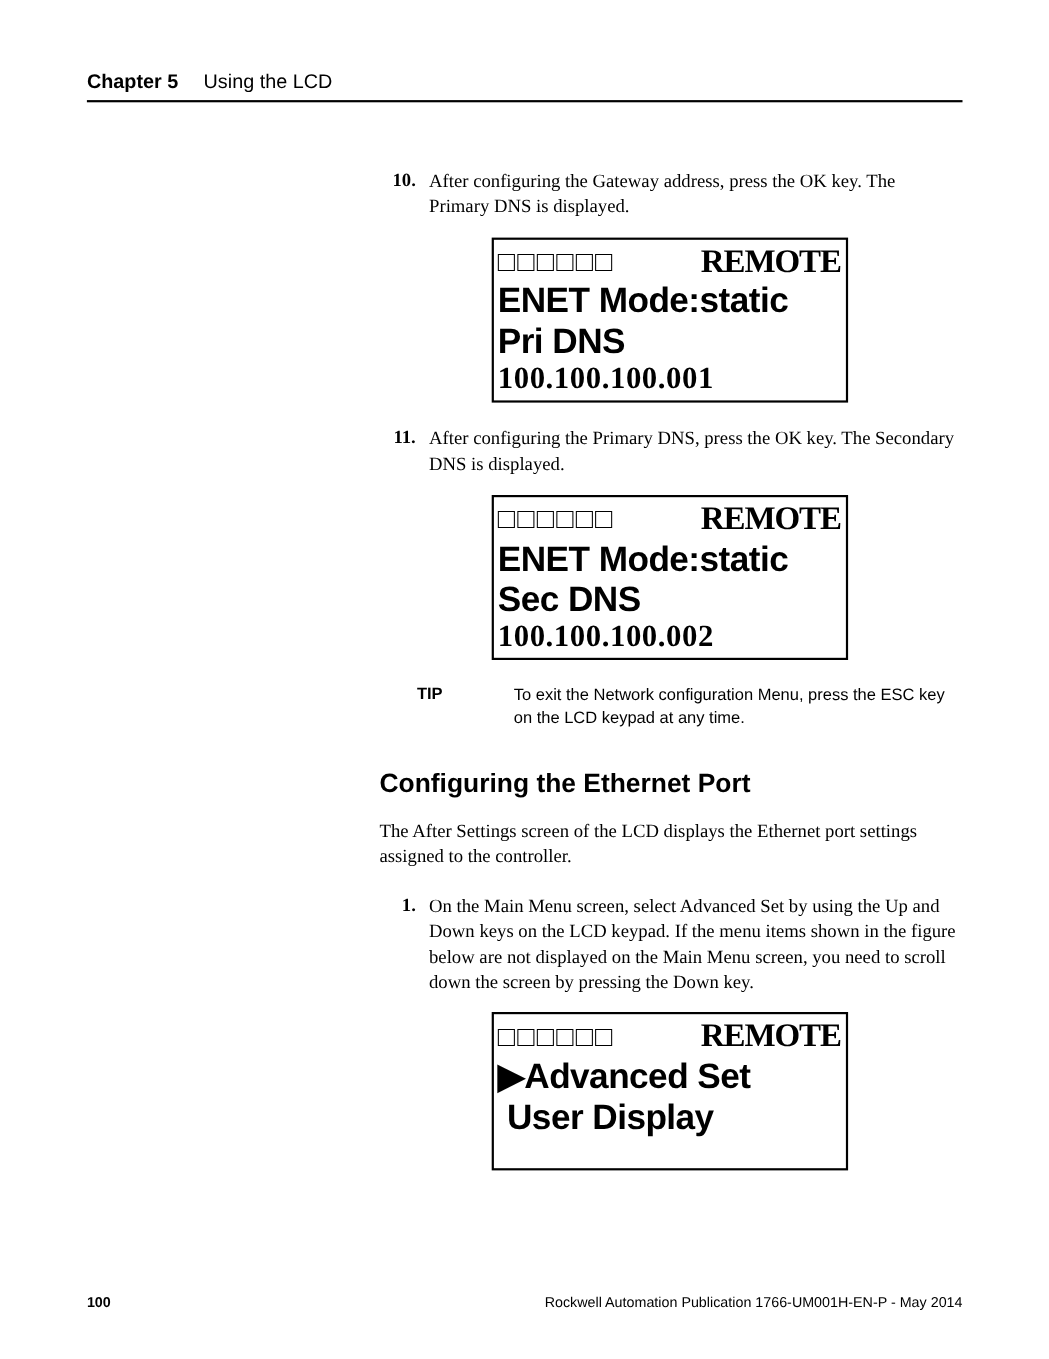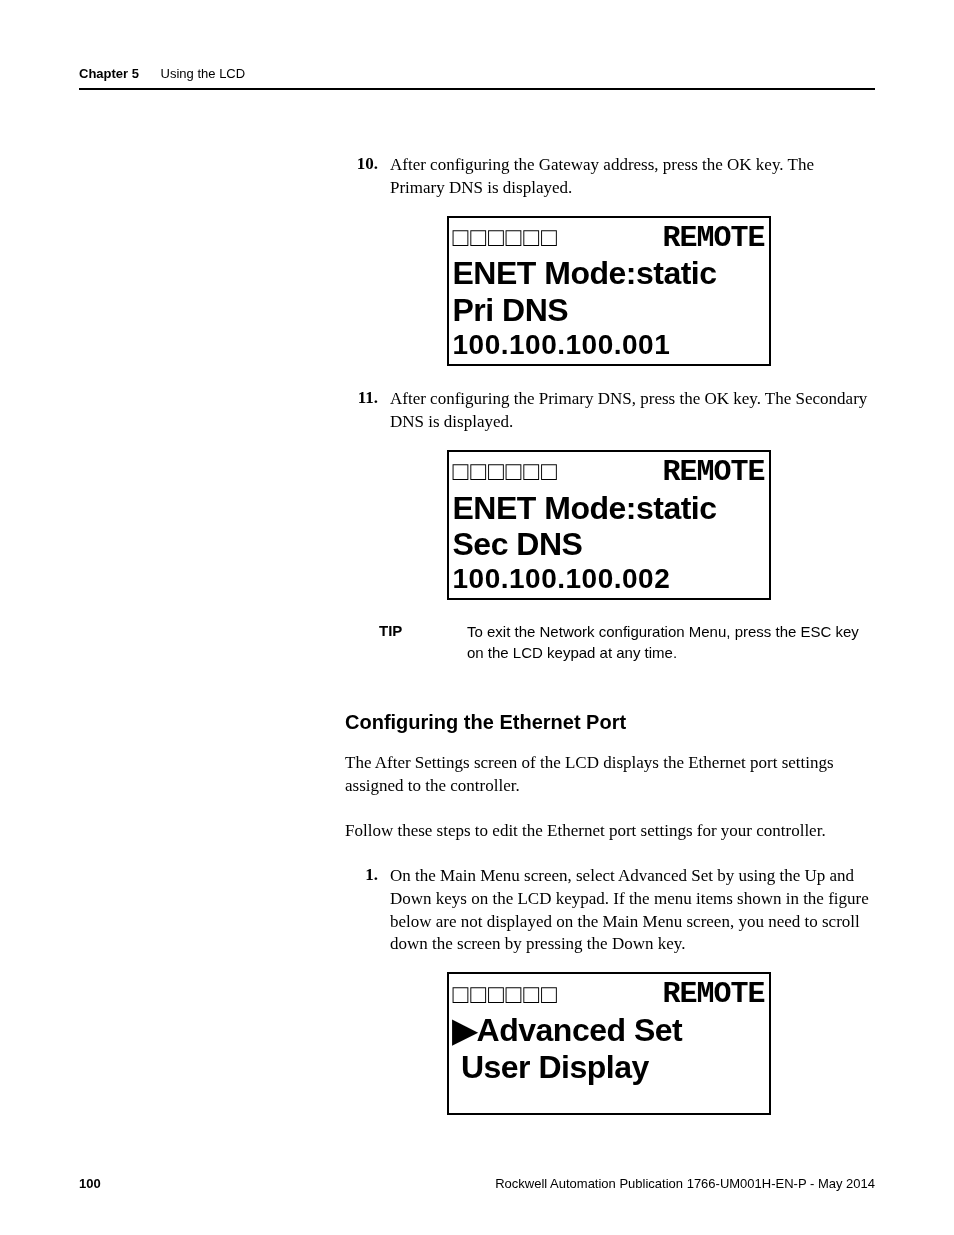--- a/index.html
+++ b/index.html
@@ -15,21 +15,21 @@
   .header {
     position: absolute;
     top: 64px;
     left: 79px;
     right: 79px;
     border-bottom: 2px solid #000;
     padding-bottom: 6px;
   }
   .header-left {
     font-family: Arial, Helvetica, sans-serif;
-    font-size: 13px;
+    font-size: 18px;
   }
   .header-chapter { font-weight: bold; }
   .header-title { margin-left: 18px; font-weight: normal; }
   .content {
     position: absolute;
     top: 154px;
     left: 345px;
     right: 82px;
   }
   .step { margin-bottom: 12px; }
@@ -57,36 +57,36 @@
     background: #fff;
     font-family: 'Arial Black', Arial, sans-serif;
     font-weight: 900;
     font-size: 29px;
     line-height: 1.15;
     letter-spacing: 0px;
   }
   .lcd-row { white-space: pre; display: flex; }
   .lcd-row1 { justify-content: space-between; align-items: center; }
   .lcd-boxes { letter-spacing: 2px; font-size: 26px; }
-  .lcd-remote { font-family: Liberation Mono, monospace; font-weight: 900; font-size: 30px; letter-spacing: -1px; }
+  .lcd-remote { font-family: Liberation Serif, serif; font-weight: 900; font-size: 30px; letter-spacing: -1px; }
   .lcd-text { font-family: Arial, sans-serif; font-weight: 900; font-size: 32px; letter-spacing: -0.5px; }
-  .lcd-num { font-family: Liberation Sans, sans-serif; font-weight: 900; font-size: 28px; letter-spacing: 0.5px; text-align: center; }
+  .lcd-num { font-family: Liberation Serif, serif; font-weight: 900; font-size: 28px; letter-spacing: 0.5px; text-align: center; }
   .tip-row {
     display: flex;
     margin: 8px 0 8px 34px;
     font-family: Liberation Sans, sans-serif;
     font-size: 15px;
   }
   .tip-label { font-weight: bold; width: 88px; flex-shrink: 0; }
   .tip-text { line-height: 1.35; }
   .section-heading {
     font-family: Arial, Helvetica, sans-serif;
     font-weight: bold;
-    font-size: 20px;
-    margin: 48px 0 18px 0;
+    font-size: 24px;
+    margin: 36px 0 18px 0;
   }
   .para {
     font-size: 17px;
     line-height: 1.35;
     margin-bottom: 22px;
   }
   .footer {
     position: absolute;
     bottom: 44px;
     left: 79px;
@@ -141,21 +141,20 @@
   </div>
 
   <div class="tip-row">
     <div class="tip-label">TIP</div>
     <div class="tip-text">To exit the Network configuration Menu, press the ESC key on the LCD keypad at any time.</div>
   </div>
 
   <div class="section-heading">Configuring the Ethernet Port</div>
 
   <div class="para">The After Settings screen of the LCD displays the Ethernet port settings assigned to the controller.</div>
-  <div class="para">Follow these steps to edit the Ethernet port settings for your controller.</div>
 
   <div class="step">
     <span class="step-num">1.</span>
     <span class="step-text">On the Main Menu screen, select Advanced Set by using the Up and Down keys on the LCD keypad. If the menu items shown in the figure below are not displayed on the Main Menu screen, you need to scroll down the screen by pressing the Down key.</span>
   </div>
 
   <div class="lcd" style="padding-bottom:28px;">
     <div class="lcd-row lcd-row1">
       <span class="lcd-boxes">□□□□□□</span>
       <span class="lcd-remote">REMOTE</span>

